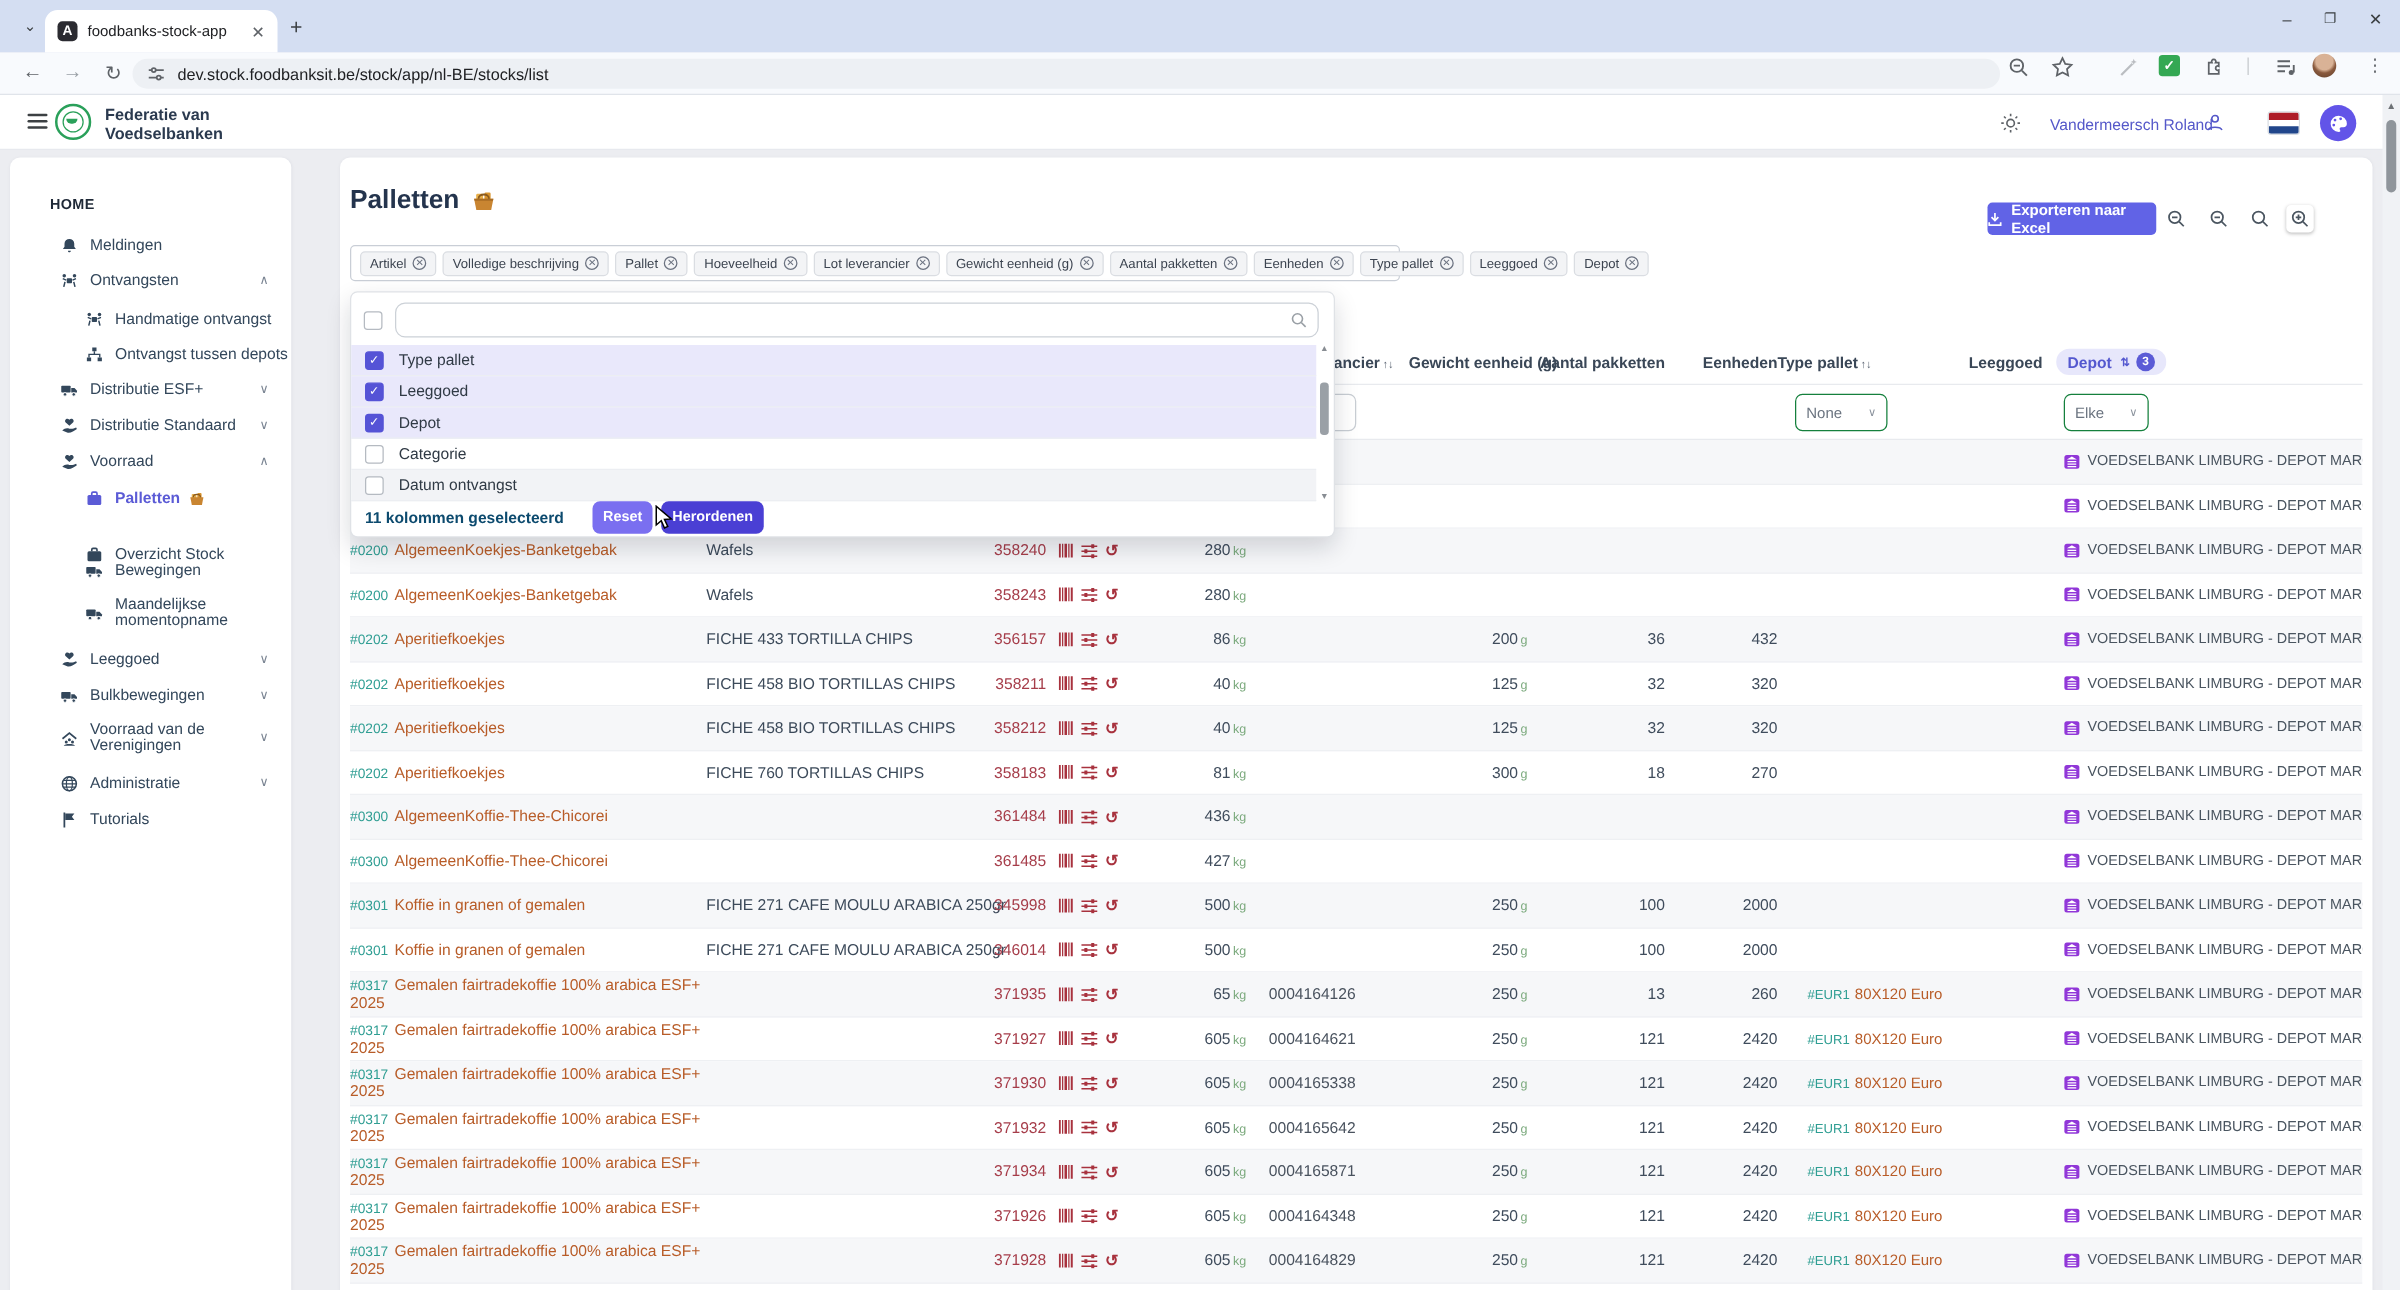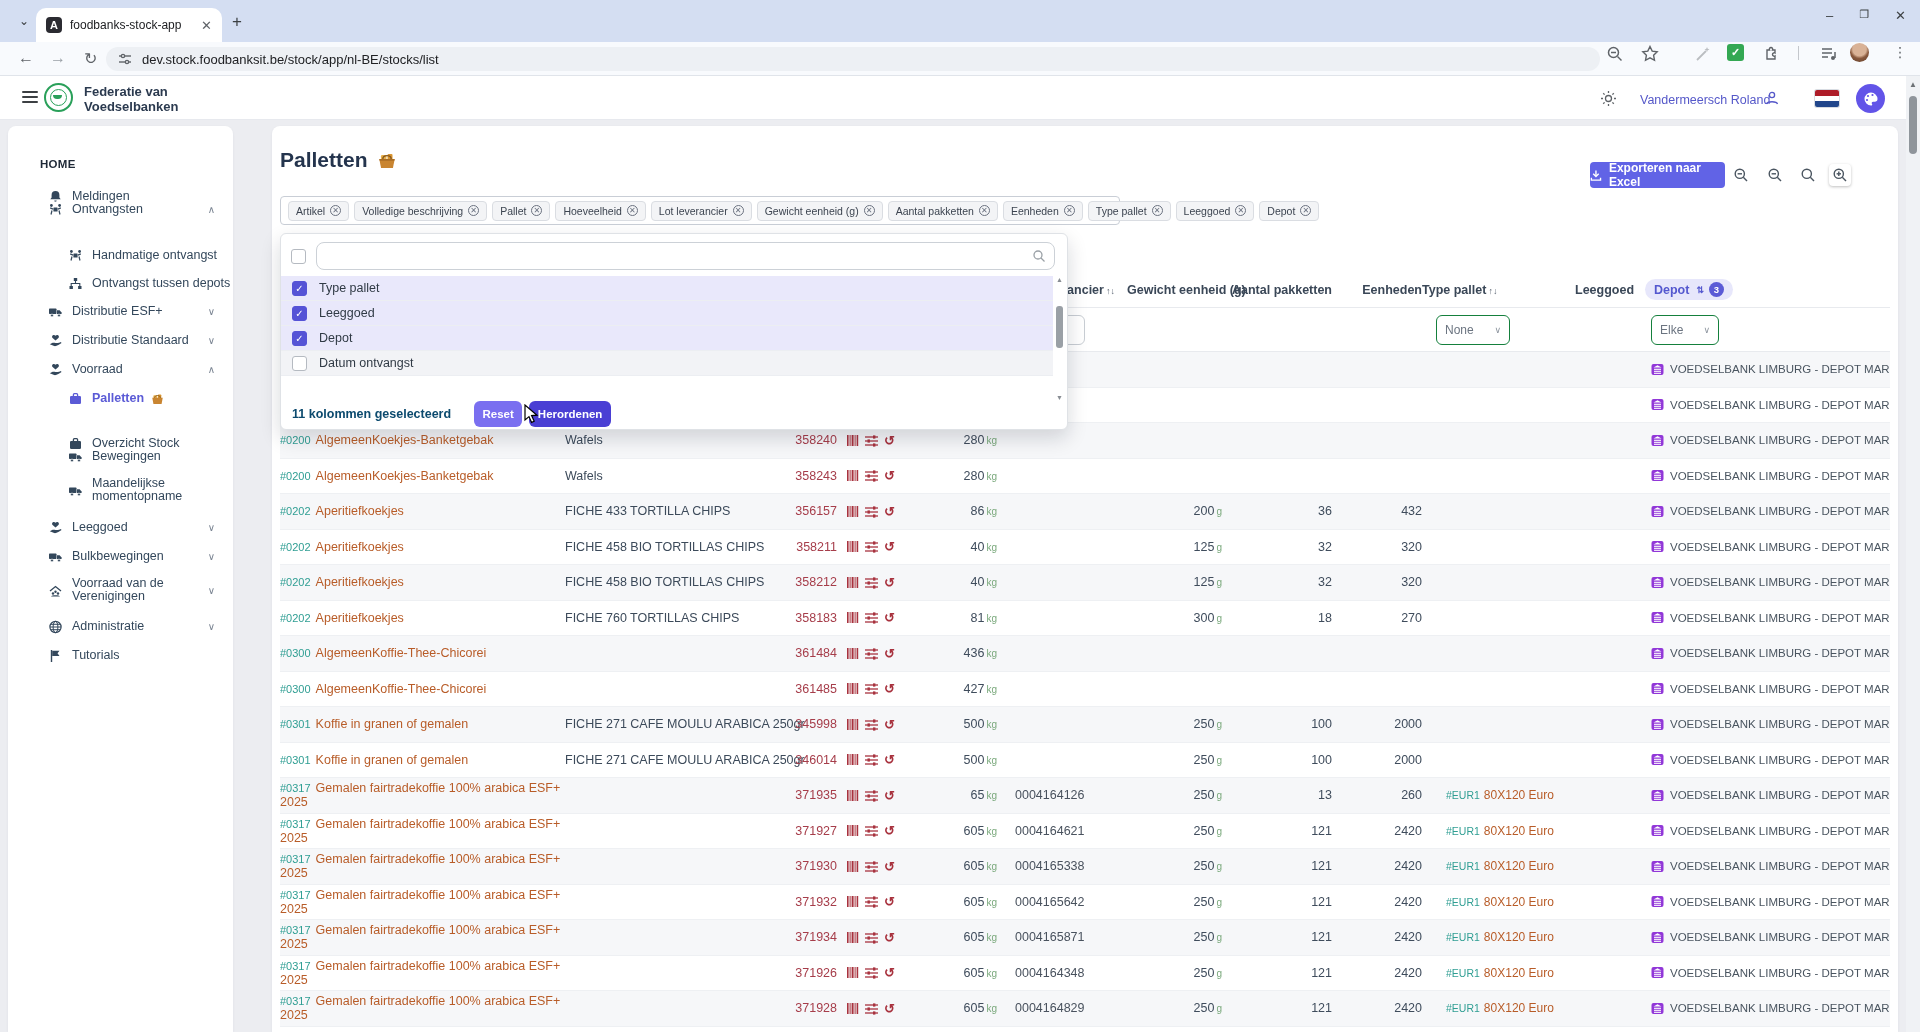--- a/index.html
+++ b/index.html
@@ -229,21 +229,21 @@
 
   <div class="sidebar">
     <div class="sb-home">HOME</div>
     <div id="sb-items">
         <div class="sbitem lvl1" style="top: 56px;">
           <svg class="ic" viewBox="0 0 15 14">
             <path d="M7.5 1.6a3.9 3.9 0 0 1 3.9 3.9v2.4l1.3 1.8H2.3l1.3-1.8V5.5A3.9 3.9 0 0 1 7.5 1.6z M6.3 11c.2 1.6 2.2 1.6 2.4 0z" fill="currentColor"></path>
           </svg>
           <span class="lbl">Meldingen</span>
         </div>
-        <div class="sbitem lvl1" style="top: 69px;">
+        <div class="sbitem lvl1" style="top: 84px;">
           <svg class="ic" viewBox="0 0 15 14">
             <circle cx="3.4" cy="3" r="1.4" fill="currentColor"></circle>
             <circle cx="11.6" cy="3" r="1.4" fill="currentColor"></circle>
             <rect x="5.4" y="5" width="4.2" height="4" rx=".6" fill="currentColor"></rect>
             <path d="M2.2 5.4 5 6.6M12.8 5.4 10 6.6M3 12l1-4M12 12l-1-4" stroke="currentColor" stroke-width="1.2" fill="none"></path>
           </svg>
           <span class="lbl">Ontvangsten</span>
           <span class="chev">∧</span>
         </div>
         <div class="sbitem lvl2" style="top: 115px;">
@@ -1370,20 +1370,24 @@
           <span>Type pallet</span>
         </div>
         <div class="ddrow on">
           <span class="cb on">✓</span>
           <span>Leeggoed</span>
         </div>
         <div class="ddrow on">
           <span class="cb on">✓</span>
           <span>Depot</span>
         </div>
+        <div class="ddrow">
+          <span class="cb"></span>
+          <span>Categorie</span>
+        </div>
         <div class="ddrow alt">
           <span class="cb"></span>
           <span>Datum ontvangst</span>
         </div>
       </div>
     <div class="ddscroll">
         <span class="a" style="top:0">▲</span>
         <div class="th2"></div>
         <span class="a" style="bottom:0">▼</span>
       </div>

